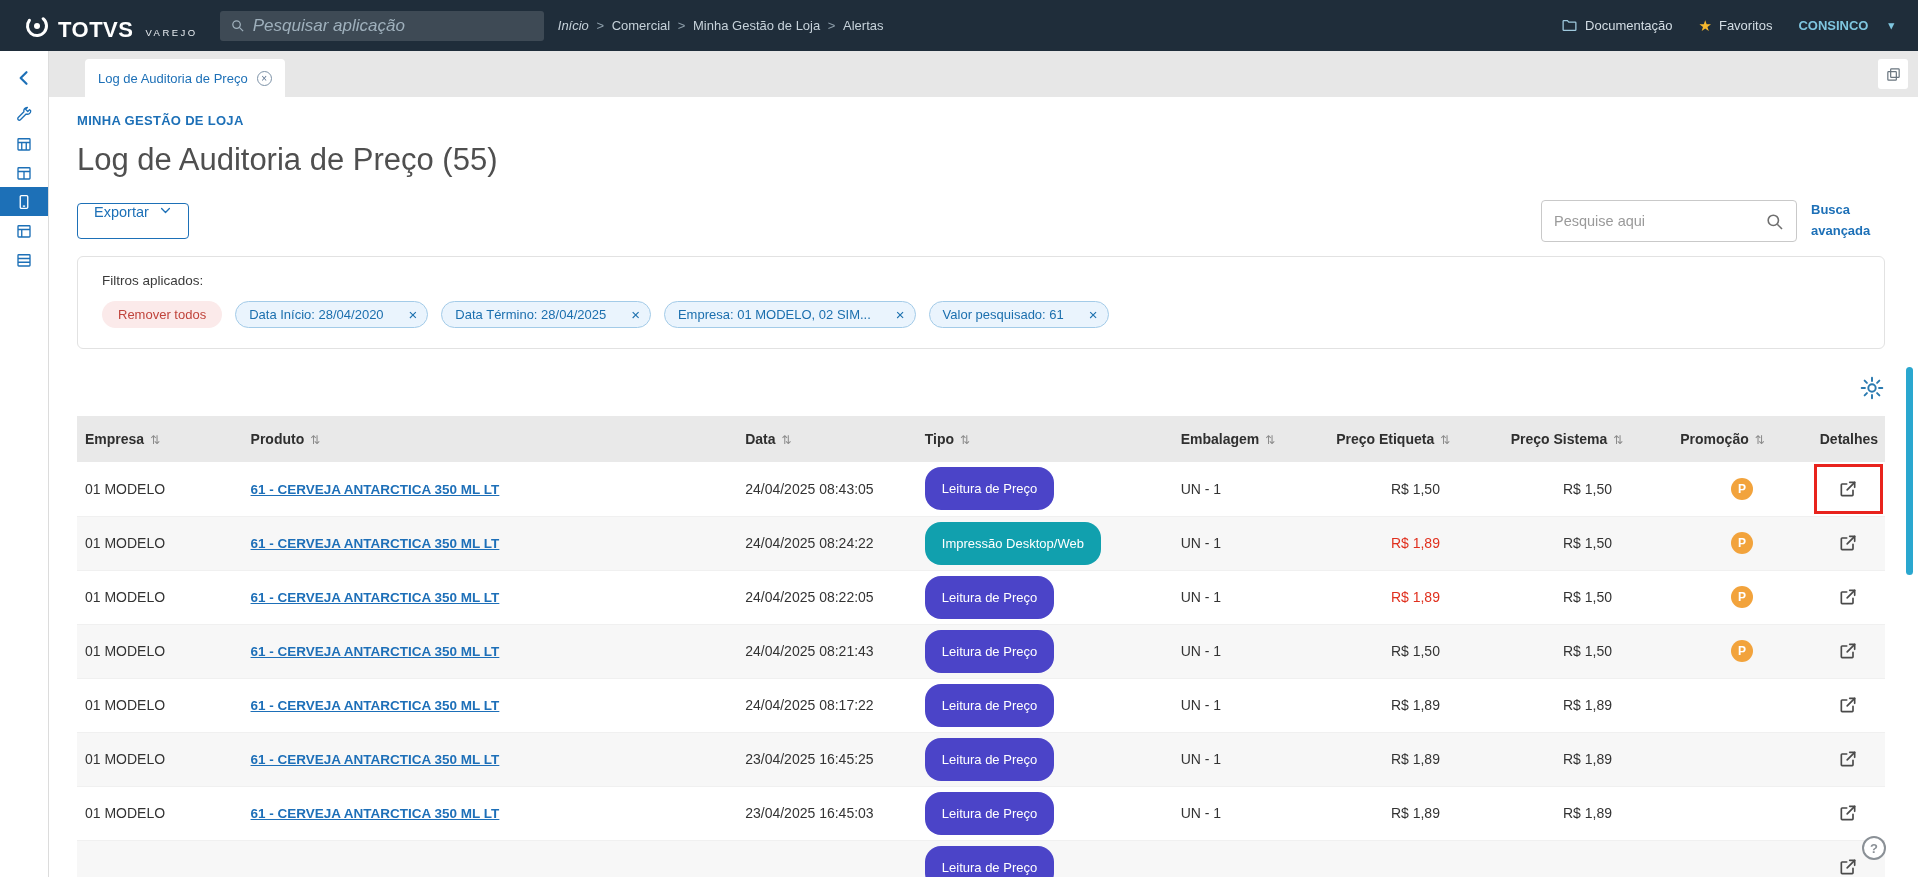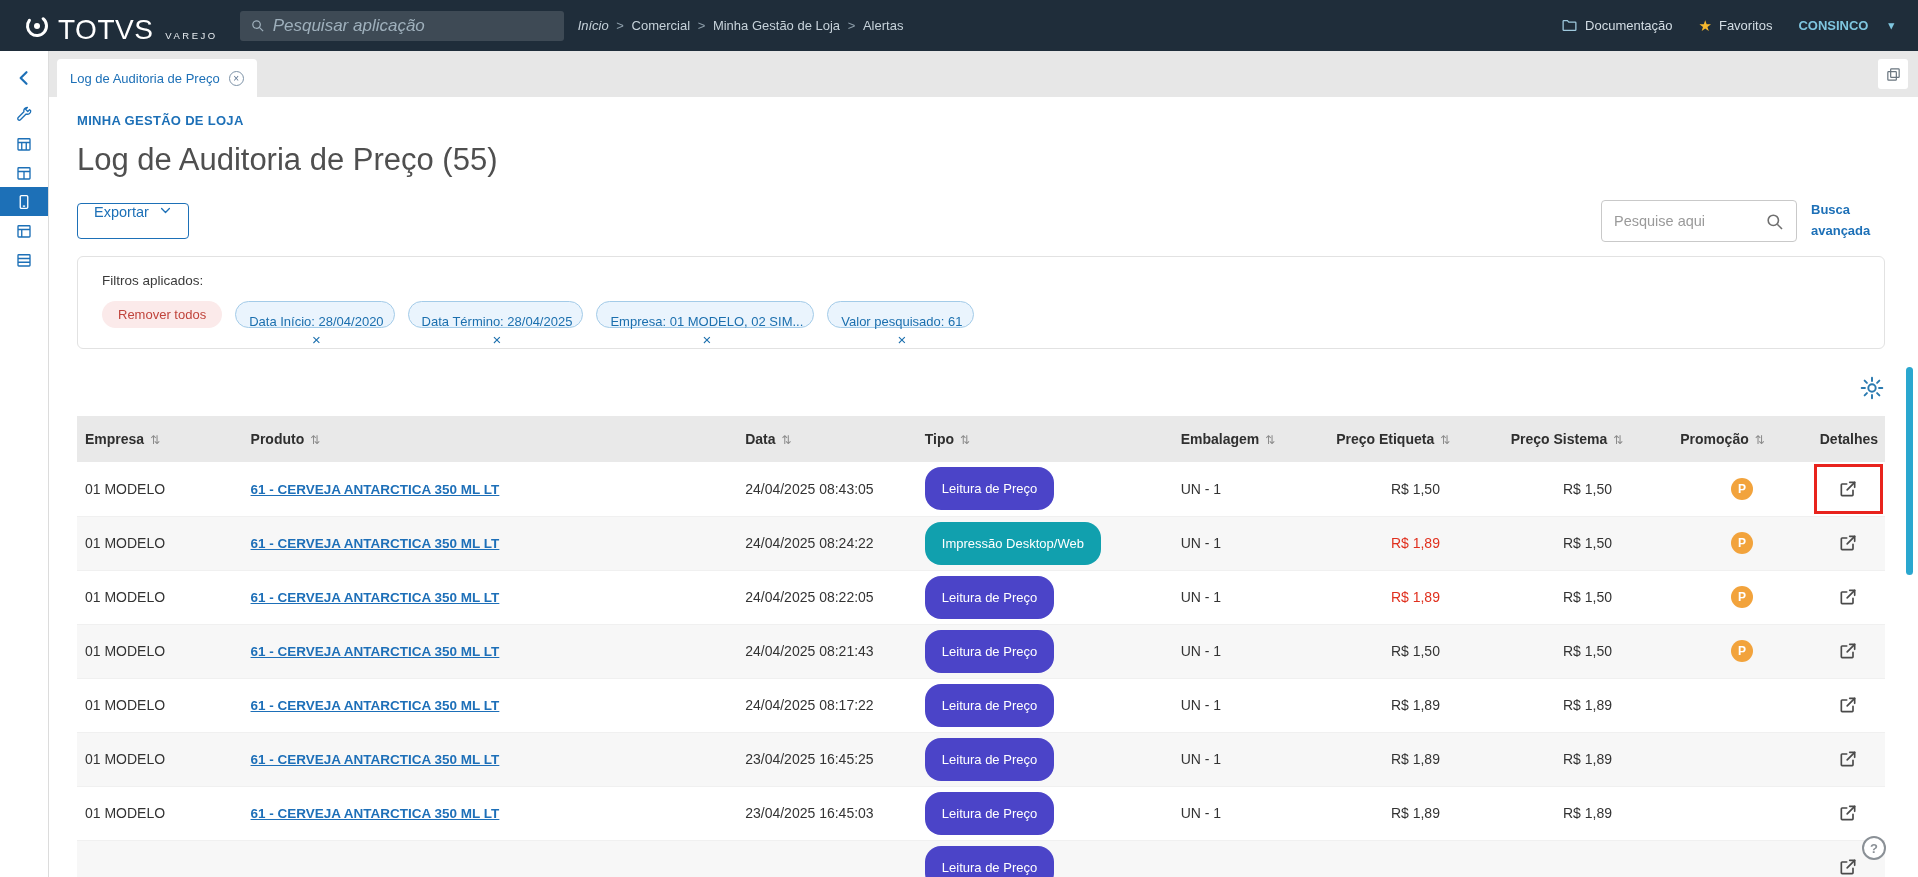--- a/index.html
+++ b/index.html
@@ -11,21 +11,21 @@
   }
   *{box-sizing:border-box;margin:0;padding:0;}
   html,body{width:1918px;height:877px;overflow:hidden;}
   body{font-family:"Liberation Sans",sans-serif;background:#fff;}
   .app{position:relative;width:1918px;height:877px;overflow:hidden;background:#fff;}
 
   
   .topbar{height:51px;background:var(--topbar-bg);display:flex;align-items:center;padding:0 24px;color:#cfd9e0;}
   .brand{display:flex;align-items:center;gap:8px;}
   .brand-logo{width:26px;height:26px;color:#fff;}
-  .brand-name{font-size:28px;font-weight:normal;color:#fff;letter-spacing:.5px;margin-top:8px;}
+  .brand-name{font-size:22px;font-weight:bold;color:#fff;letter-spacing:.5px;margin-top:8px;}
   .brand-sub{font-size:9.5px;letter-spacing:2.5px;color:#e8edf1;align-self:flex-end;margin-bottom:5px;margin-left:4px;}
   .app-search{margin-left:22px;width:324px;height:30px;background:rgba(255,255,255,.14);border-radius:3px;display:flex;align-items:center;gap:8px;padding:0 10px;}
   .app-search svg{width:15px;height:15px;color:#9fb0bc;flex:none;}
   .app-search input{flex:1;background:transparent;border:none;outline:none;color:#e4ebf0;font-size:17px;font-family:"Liberation Sans",sans-serif;}
   .app-search input::placeholder{color:#9fb0bc;font-style:italic;}
   .breadcrumb{margin-left:14px;font-size:13px;color:#c6d2da;white-space:nowrap;}
   .bc-item{cursor:pointer;margin:0 4px;}
   .bc-item:first-child{margin-left:0;font-style:italic;}
   .bc-sep{color:#8fa0ac;}
   .topbar-right{margin-left:auto;display:flex;align-items:center;gap:26px;font-size:13px;white-space:nowrap;}
@@ -40,45 +40,45 @@
   .sidebar{width:49px;background:#fff;border-right:1px solid #dcdcdc;display:flex;flex-direction:column;align-items:stretch;padding-top:12px;flex:none;}
   .side-item{height:29px;display:flex;align-items:center;justify-content:center;background:none;border:none;cursor:pointer;color:var(--accent);}
   .side-item svg{width:18px;height:18px;}
   .side-item.back{margin-bottom:8px;}
   .side-item.back svg{width:20px;height:20px;}
   .side-item.active{background:var(--accent);color:#fff;}
   .main{flex:1;display:flex;flex-direction:column;min-width:0;}
 
   
   .tabbar{height:46px;background:var(--tabbar-bg);display:flex;align-items:flex-end;padding-left:8px;position:relative;flex:none;}
-  .tab{height:38px;background:#fff;display:flex;align-items:center;gap:9px;padding:0 13px;border-radius:4px 4px 0 0;color:var(--accent);font-size:13px;cursor:pointer;border:none;font-family:"Liberation Sans",sans-serif;}
+  .tab{height:38px;background:#fff;display:flex;align-items:center;gap:9px;padding:0 13px;border-radius:4px 4px 0 0;color:var(--accent);font-size:13px;cursor:pointer;border:none;font-family:"Liberation Sans",sans-serif;margin-left:28px;}
   .tab-close{width:15px;height:15px;border:1px solid #7e93a8;border-radius:50%;color:#5b7390;font-size:10px;line-height:13px;text-align:center;display:inline-block;}
   .tabbar-action{position:absolute;right:10px;top:8px;width:30px;height:30px;background:#fff;border:none;border-radius:3px;display:flex;align-items:center;justify-content:center;color:#68747e;cursor:pointer;}
   .tabbar-action svg{width:17px;height:17px;}
 
   
   .content{flex:1;background:#fff;padding:0 33px 0 28px;overflow:hidden;position:relative;}
   .section-label{margin-top:16px;font-size:13px;font-weight:bold;letter-spacing:.3px;color:var(--accent);}
   .page-title{margin-top:14px;font-size:31px;font-weight:normal;color:var(--title-color);}
   .toolbar{margin-top:22px;display:flex;justify-content:space-between;align-items:center;}
   .export-btn{height:36px;padding:0 16px;border:1px solid var(--accent);border-radius:4px;background:#fff;color:var(--accent);font-size:14.5px;display:flex;align-items:flex-start;gap:10px;cursor:pointer;font-family:"Liberation Sans",sans-serif;}
   .export-btn svg{width:13px;height:13px;}
   .search-group{display:flex;align-items:center;gap:14px;}
-  .page-search{width:196px;height:42px;border:1px solid #c9c9c9;border-radius:4px;display:flex;align-items:center;padding:0 12px;background:#fff;}
+  .page-search{width:256px;height:42px;border:1px solid #c9c9c9;border-radius:4px;display:flex;align-items:center;padding:0 12px;background:#fff;}
   .page-search input{flex:1;border:none;outline:none;font-size:14.5px;color:#444;font-family:"Liberation Sans",sans-serif;min-width:0;}
   .page-search input::placeholder{color:#9a9a9a;}
   .page-search svg{width:19px;height:19px;color:#6f6f6f;flex:none;cursor:pointer;}
   .advanced{width:74px;color:var(--accent);font-size:13px;font-weight:bold;line-height:1.6;cursor:pointer;background:none;border:none;text-align:left;font-family:"Liberation Sans",sans-serif;}
 
   .filters-panel{margin-top:14px;border:1px solid #e2e2e2;border-radius:6px;padding:16px 24px 20px;}
   .filters-label{font-size:13.5px;color:#3a3a3a;}
   .chips{display:flex;gap:13px;margin-top:13px;align-items:center;flex-wrap:wrap;}
   .chip{height:27px;display:inline-flex;align-items:center;border-radius:14px;font-size:13px;font-family:"Liberation Sans",sans-serif;}
   .chip-remove{background:var(--removeall-bg);color:var(--removeall-text);padding:0 16px;border:none;cursor:pointer;}
-  .chip-blue{background:var(--chip-bg);border:1px solid var(--chip-border);color:var(--chip-text);padding:12px 10px 0 13px;gap:3px;flex-direction:column;}
+  .chip-blue{background:var(--chip-bg);border:1px solid var(--chip-border);color:var(--chip-text);padding:0 10px 0 13px;gap:25px;}
   .chip-x{background:none;border:none;color:var(--chip-text);font-size:15px;cursor:pointer;padding:0;line-height:1;font-family:"Liberation Sans",sans-serif;}
 
   .settings-row{display:flex;justify-content:flex-end;margin-top:26px;}
   .gear-btn{border:none;background:none;color:#2a7ab0;cursor:pointer;width:27px;height:27px;padding:0;}
   .gear-btn svg{width:26px;height:26px;}
 
   
   table{width:100%;border-collapse:collapse;table-layout:fixed;margin-top:14px;}
   thead th{background:var(--header-bg);height:46px;text-align:left;font-size:14px;color:#2f2f2f;padding:0 8px;font-weight:bold;white-space:nowrap;}
   .sort-icon{color:#8a8a8a;font-size:12px;margin-left:6px;font-weight:normal;cursor:pointer;}

